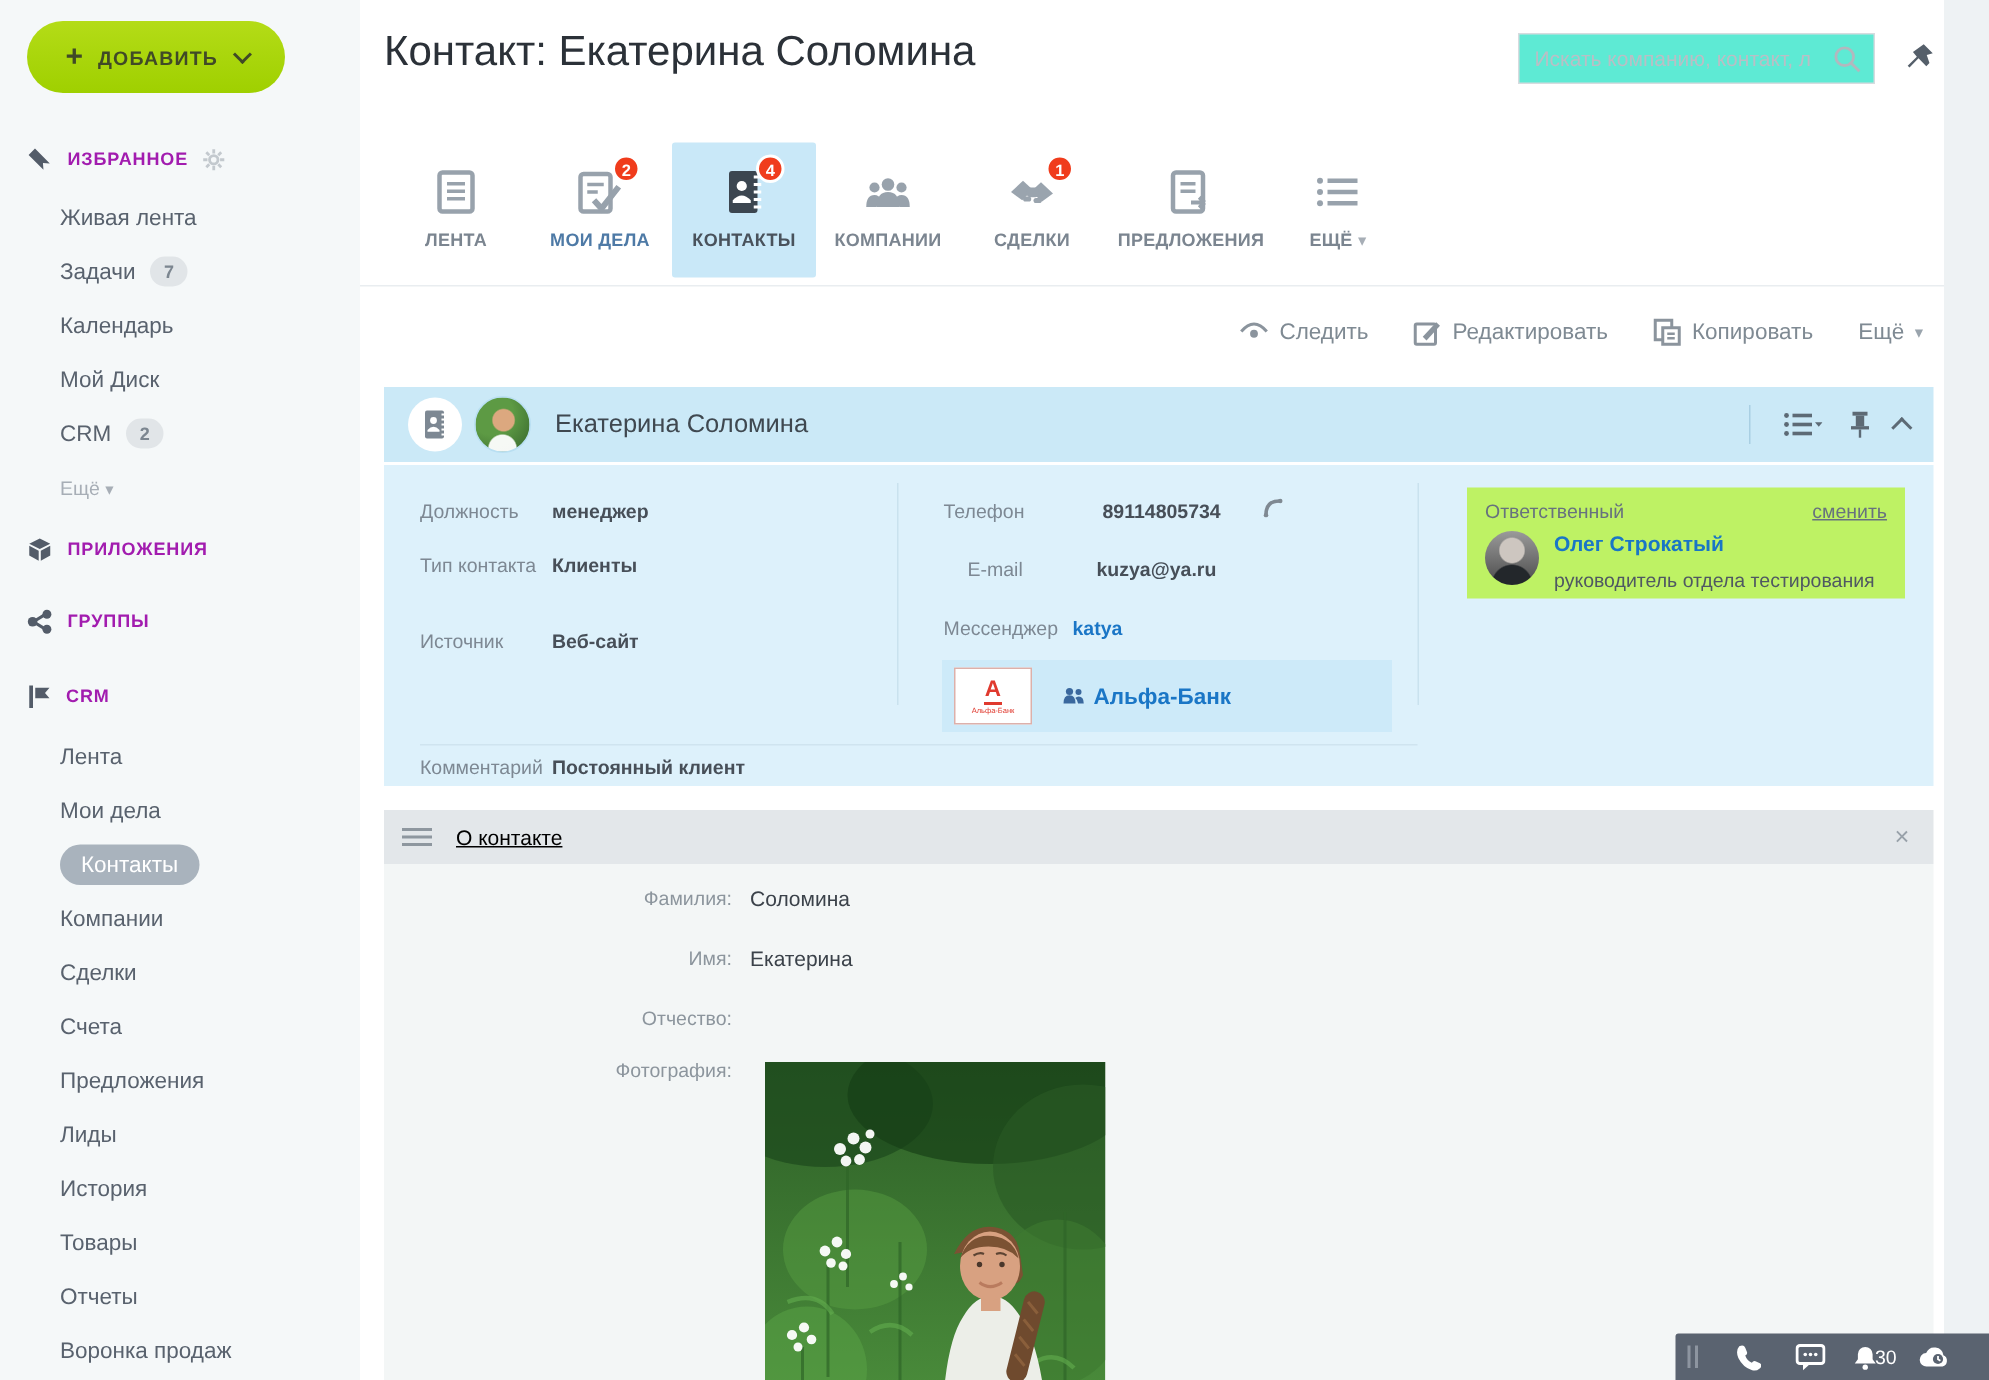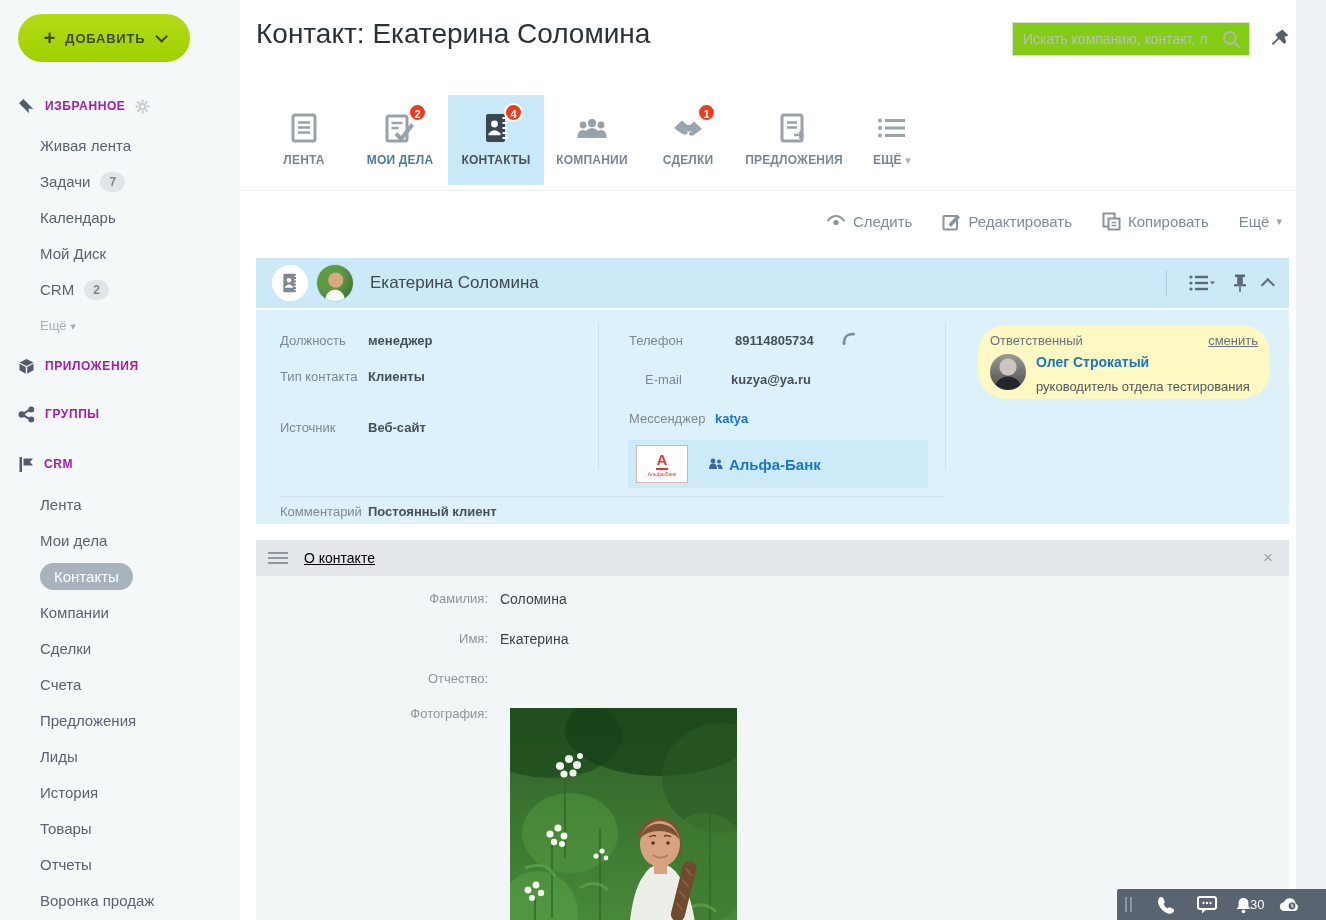--- a/index.html
+++ b/index.html
@@ -40,21 +40,21 @@
   .tab { height:90px; display:flex; flex-direction:column; align-items:center; padding-top:16px; cursor:pointer; border-radius:2px; }
   .tab .ic { position:relative; height:34px; display:flex; align-items:center; }
   .tab .tlabel { margin-top:8px; font-size:12px; font-weight:bold; letter-spacing:.2px; color:#7b8590; white-space:nowrap; }
   .tab.sel { background:#c9e8f8; }
   .tab.sel .tlabel { color:#49525c; }
   .tab .tlabel.tab-blue { color:#4e7aa6; }
   .badge-red { position:absolute; top:-8px; right:-12px; min-width:19px; height:19px; border-radius:10px;
     background:#f03c1c; color:#fff; font-size:11px; font-weight:bold; text-align:center; line-height:19px;
     border:2px solid #fff; padding:0 2px; }
   .search-box { position:absolute; left:772px; top:22px; width:238px; height:34px; border:1px solid #d7dbdf;
-    background:#84cc16; display:flex; align-items:center; padding:0 8px 0 10px; }
+    background:#5eead4; display:flex; align-items:center; padding:0 8px 0 10px; }
   .search-box input { flex:1; border:none; outline:none; font-size:14px; color:#535c69; background:transparent;
     font-family:inherit; }
   .search-box input::placeholder { color:#b9bfc5; }
   .pin-abs { position:absolute; left:1030px; top:28px; cursor:pointer; }
   .hrule { position:absolute; left:0; width:1056px; height:1px; background:#e9edf0; }
 
   
   .actionbar { position:absolute; left:0; top:191px; width:1042px; height:60px; display:flex;
     justify-content:flex-end; align-items:center; gap:30px; }
   .action { display:flex; align-items:center; gap:7px; font-size:15px; color:#7f8a93; cursor:pointer; }
@@ -81,21 +81,21 @@
   .fld .fvalue.blue { color:#1a76c6; cursor:pointer; }
   .vdiv { position:absolute; top:12px; height:148px; width:1px; background:#c9e2ee; }
   .company-row { position:absolute; left:372px; top:130px; width:300px; height:48px; background:#cdeaf9;
     display:flex; align-items:center; cursor:pointer; }
   .alfa-logo { width:52px; height:38px; background:#fff; border:1px solid #ddb0aa; margin-left:8px;
     display:flex; flex-direction:column; align-items:center; justify-content:center; line-height:1; }
   .alfa-logo .a { color:#e03a2f; font-weight:bold; font-size:15px; }
   .alfa-logo .bar { width:12px; height:2px; background:#e03a2f; margin:1px 0 2px; }
   .alfa-logo .cap { color:#e03a2f; font-size:5px; }
   .company-link { display:flex; align-items:center; gap:6px; margin-left:20px; font-size:15px; font-weight:bold; color:#1a76c6; }
-  .resp-box { position:absolute; left:722px; top:15px; width:292px; height:74px; background:#fef9c3; padding:8px 12px;border-radius:28px; }
+  .resp-box { position:absolute; left:722px; top:15px; width:292px; height:74px; background:#bef264; padding:8px 12px; }
   .resp-top { display:flex; justify-content:space-between; font-size:13px; color:#67727e; }
   .resp-change { text-decoration:underline; cursor:pointer; }
   .resp-row { display:flex; margin-top:6px; gap:10px; }
   .avatar-oleg { width:36px; height:36px; border-radius:50%; flex:none;
     background-image:
       radial-gradient(circle at 50% 100%, #23272b 0 13px, rgba(0,0,0,0) 14px),
       radial-gradient(circle at 50% 36%, #cdc6c0 0 8px, rgba(0,0,0,0) 9px),
       linear-gradient(#9a9a9a,#4b4b4b); }
   .resp-name { font-size:14px; font-weight:bold; color:#1a76c6; cursor:pointer; }
   .resp-title { font-size:13px; color:#4f5862; margin-top:9px; white-space:nowrap; }

